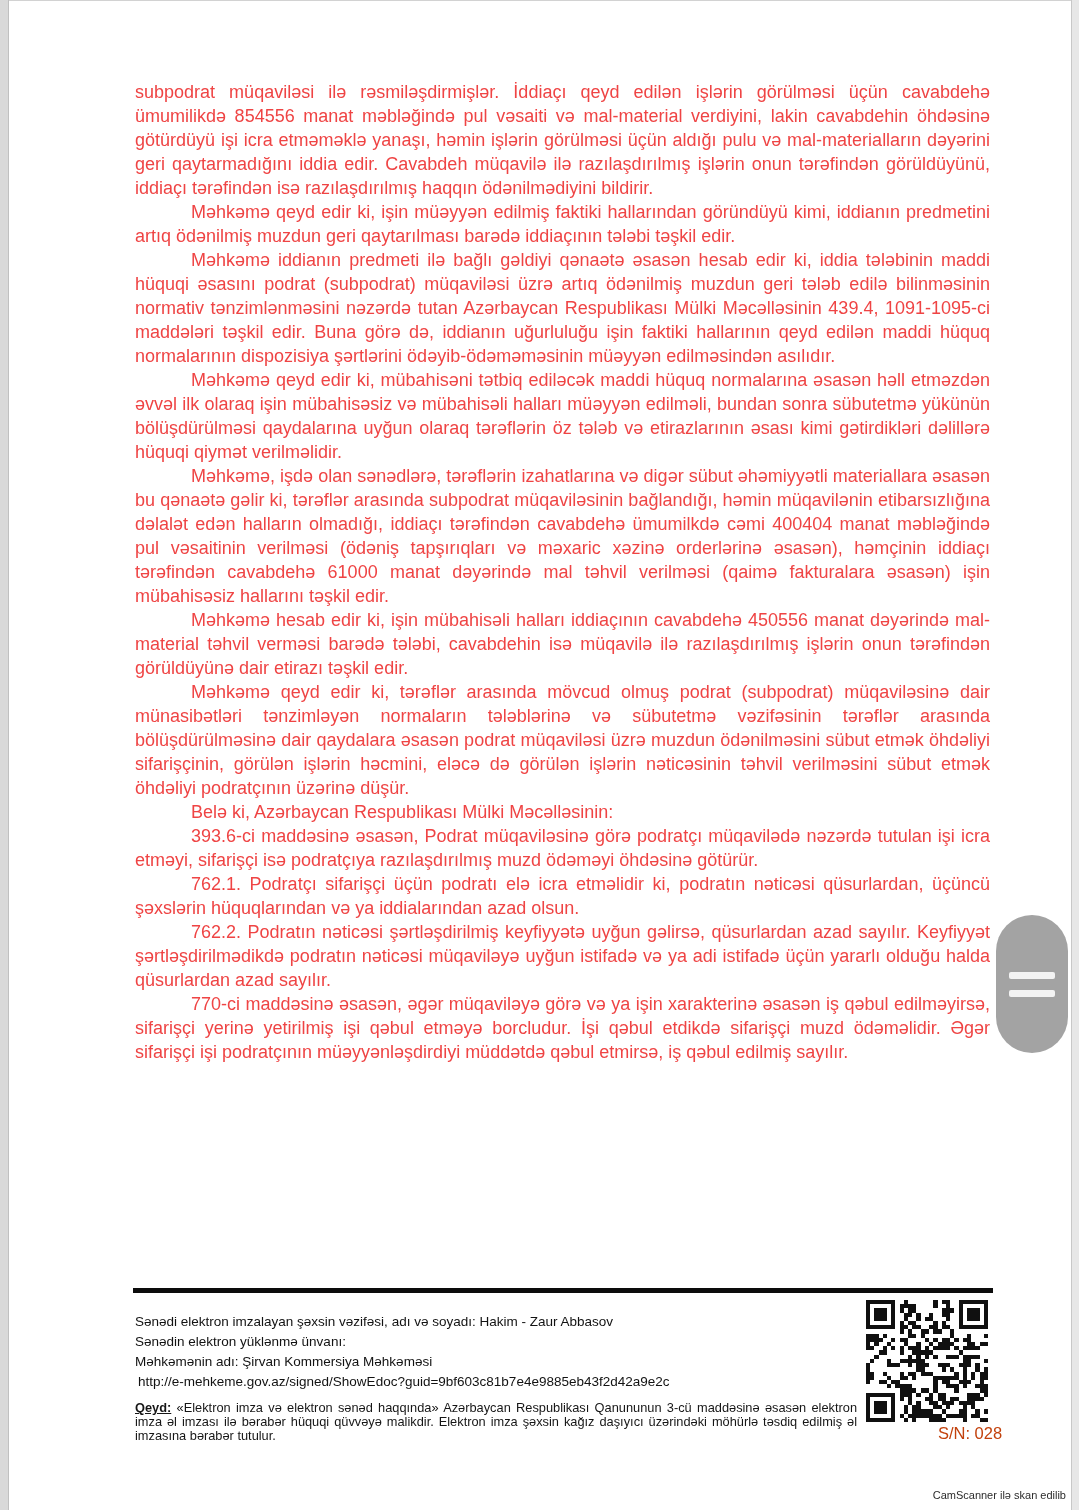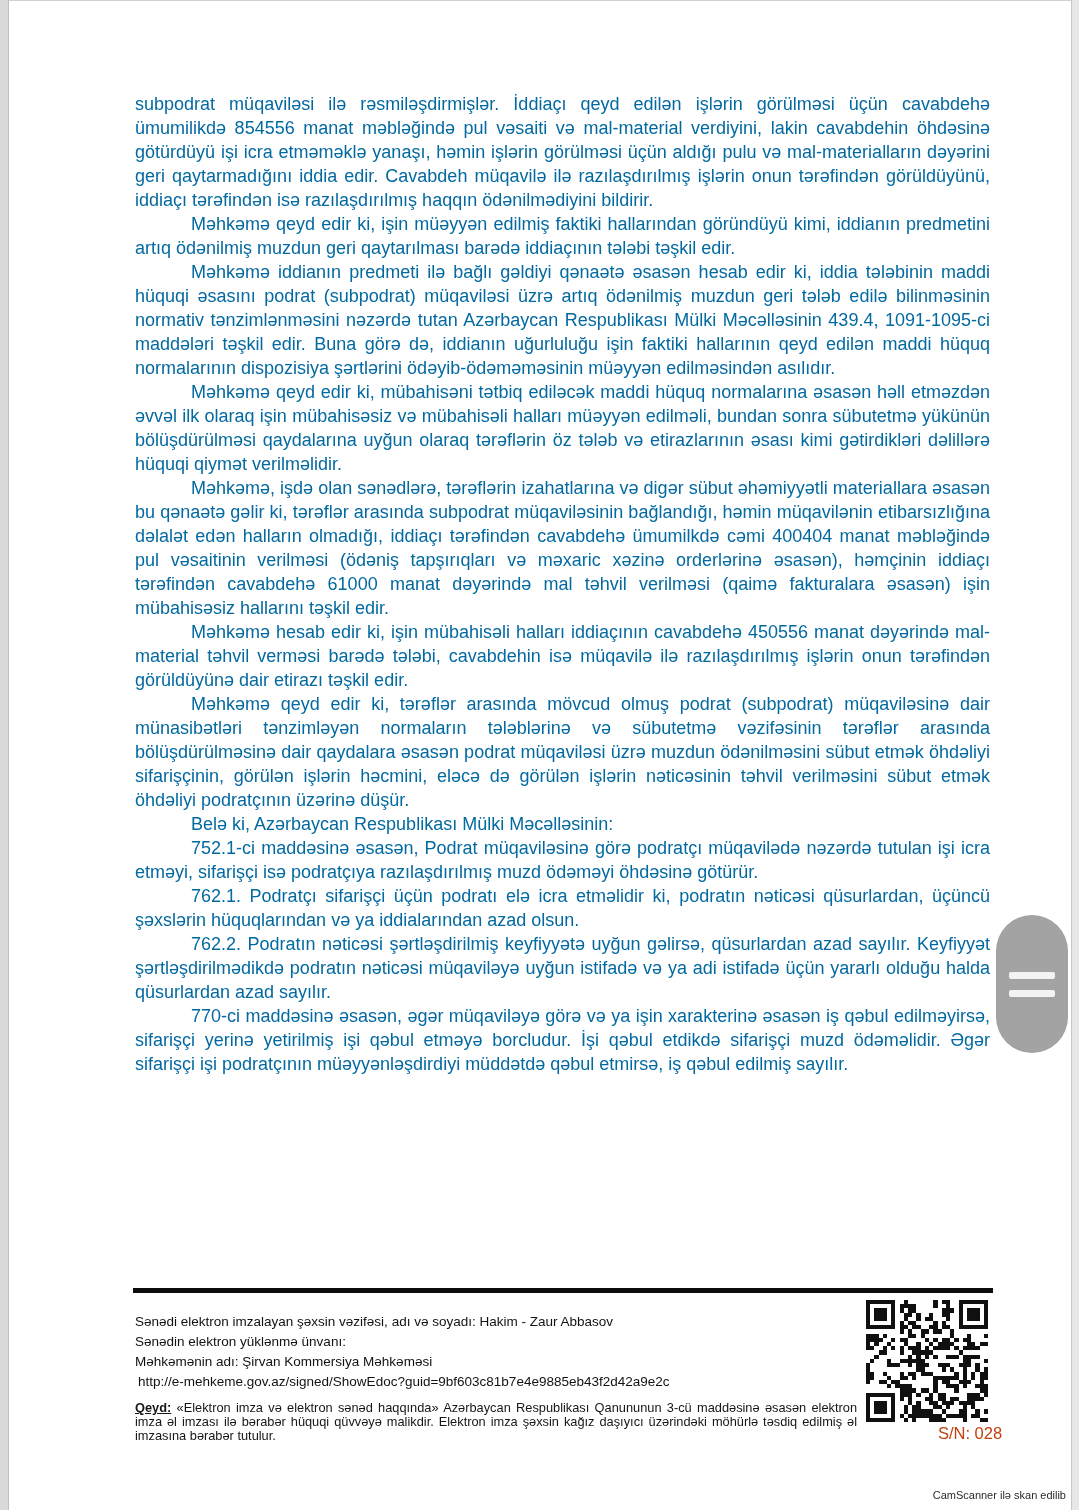--- a/index.html
+++ b/index.html
@@ -7,21 +7,21 @@
     width:1079px;height:1510px;position:relative;overflow:hidden;
     background:#ffffff;
     font-family:"Liberation Sans", sans-serif;
   }
   .edge-left{position:absolute;left:0;top:0;bottom:0;width:8px;background:#d9d9d9;border-right:1px solid #c0c0c0;}
   .edge-right{position:absolute;right:0;top:0;bottom:0;width:7px;background:#e7e7e7;border-left:1px solid #c8c8c8;}
   .edge-top{position:absolute;left:0;top:0;right:0;height:1px;background:#d2d2d2;}
 
   .page-text{
     position:absolute;left:135px;top:80px;width:855px;
-    color:#0369a1;font-size:18px;line-height:24px;text-align:justify;margin-top:12px;
+    color:#ef4444;font-size:18px;line-height:24px;text-align:justify;
   }
   .page-text p{margin:0;text-indent:56px;}
   .page-text p.no-indent{text-indent:0;}
 
   .footer-rule{position:absolute;left:133px;top:1288px;width:860px;height:5px;background:#0c0c0c;}
 
   .footer-block{position:absolute;left:135px;top:1312px;width:730px;font-size:13.5px;line-height:20px;color:#121212;}
   .footer-block .row{white-space:nowrap;}
   .lbl{font-weight:normal;}
   .val{font-weight:normal;}
@@ -53,21 +53,21 @@
 
 <div class="page-text">
     <p class="no-indent">subpodrat müqaviləsi ilə rəsmiləşdirmişlər. İddiaçı qeyd edilən işlərin görülməsi üçün cavabdehə ümumilikdə 854556 manat məbləğində pul vəsaiti və mal-material verdiyini, lakin cavabdehin öhdəsinə götürdüyü işi icra etməməklə yanaşı, həmin işlərin görülməsi üçün aldığı pulu və mal-materialların dəyərini geri qaytarmadığını iddia edir. Cavabdeh müqavilə ilə razılaşdırılmış işlərin onun tərəfindən görüldüyünü, iddiaçı tərəfindən isə razılaşdırılmış haqqın ödənilmədiyini bildirir.</p>
     <p>Məhkəmə qeyd edir ki, işin müəyyən edilmiş faktiki hallarından göründüyü kimi, iddianın predmetini artıq ödənilmiş muzdun geri qaytarılması barədə iddiaçının tələbi təşkil edir.</p>
     <p>Məhkəmə iddianın predmeti ilə bağlı gəldiyi qənaətə əsasən hesab edir ki, iddia tələbinin maddi hüquqi əsasını podrat (subpodrat) müqaviləsi üzrə artıq ödənilmiş muzdun geri tələb edilə bilinməsinin normativ tənzimlənməsini nəzərdə tutan Azərbaycan Respublikası Mülki Məcəlləsinin 439.4, 1091-1095-ci maddələri təşkil edir. Buna görə də, iddianın uğurluluğu işin faktiki hallarının qeyd edilən maddi hüquq normalarının dispozisiya şərtlərini ödəyib-ödəməməsinin müəyyən edilməsindən asılıdır.</p>
     <p>Məhkəmə qeyd edir ki, mübahisəni tətbiq ediləcək maddi hüquq normalarına əsasən həll etməzdən əvvəl ilk olaraq işin mübahisəsiz və mübahisəli halları müəyyən edilməli, bundan sonra sübutetmə yükünün bölüşdürülməsi qaydalarına uyğun olaraq tərəflərin öz tələb və etirazlarının əsası kimi gətirdikləri dəlillərə hüquqi qiymət verilməlidir.</p>
     <p>Məhkəmə, işdə olan sənədlərə, tərəflərin izahatlarına və digər sübut əhəmiyyətli materiallara əsasən bu qənaətə gəlir ki,  tərəflər arasında subpodrat müqaviləsinin bağlandığı, həmin müqavilənin etibarsızlığına dəlalət edən halların olmadığı, iddiaçı tərəfindən cavabdehə ümumilkdə cəmi 400404 manat məbləğində pul vəsaitinin verilməsi (ödəniş tapşırıqları və məxaric xəzinə orderlərinə əsasən), həmçinin iddiaçı tərəfindən cavabdehə 61000 manat dəyərində mal təhvil verilməsi (qaimə fakturalara əsasən) işin mübahisəsiz hallarını təşkil edir.</p>
     <p>Məhkəmə hesab edir ki, işin mübahisəli halları iddiaçının cavabdehə 450556 manat dəyərində mal-material təhvil verməsi barədə tələbi, cavabdehin isə müqavilə ilə razılaşdırılmış işlərin onun tərəfindən görüldüyünə dair etirazı təşkil edir.</p>
     <p>Məhkəmə qeyd edir ki, tərəflər arasında mövcud olmuş podrat (subpodrat) müqaviləsinə dair münasibətləri tənzimləyən normaların tələblərinə və sübutetmə vəzifəsinin tərəflər arasında bölüşdürülməsinə dair qaydalara əsasən podrat müqaviləsi üzrə muzdun ödənilməsini sübut etmək öhdəliyi sifarişçinin, görülən işlərin həcmini, eləcə də görülən işlərin nəticəsinin təhvil verilməsini sübut etmək öhdəliyi podratçının üzərinə düşür.</p>
     <p>Belə ki, Azərbaycan Respublikası Mülki Məcəlləsinin:</p>
-    <p>752.1-ci maddəsinə əsasən,  Podrat müqaviləsinə görə podratçı müqavilədə nəzərdə tutulan işi icra etməyi, sifarişçi isə podratçıya razılaşdırılmış muzd ödəməyi öhdəsinə götürür.</p>
+    <p>393.6-ci maddəsinə əsasən,  Podrat müqaviləsinə görə podratçı müqavilədə nəzərdə tutulan işi icra etməyi, sifarişçi isə podratçıya razılaşdırılmış muzd ödəməyi öhdəsinə götürür.</p>
     <p>762.1. Podratçı sifarişçi üçün podratı elə icra etməlidir ki, podratın nəticəsi qüsurlardan, üçüncü şəxslərin hüquqlarından və ya iddialarından azad olsun.</p>
     <p>762.2. Podratın nəticəsi şərtləşdirilmiş keyfiyyətə uyğun gəlirsə, qüsurlardan azad sayılır. Keyfiyyət şərtləşdirilmədikdə podratın nəticəsi müqaviləyə uyğun istifadə və ya adi istifadə üçün yararlı olduğu halda qüsurlardan azad sayılır.</p>
     <p>770-ci maddəsinə əsasən, əgər müqaviləyə görə və ya işin xarakterinə əsasən iş qəbul edilməyirsə, sifarişçi yerinə yetirilmiş işi qəbul etməyə borcludur. İşi qəbul etdikdə sifarişçi muzd ödəməlidir. Əgər sifarişçi işi podratçının müəyyənləşdirdiyi müddətdə qəbul etmirsə, iş qəbul edilmiş sayılır.</p>
   </div>
 
 <div class="footer-rule"></div>
 
 <div class="footer-block">
   <div class="row">
     <span class="lbl">Sənədi elektron imzalayan şəxsin vəzifəsi, adı və soyadı: Hakim -</span> 

